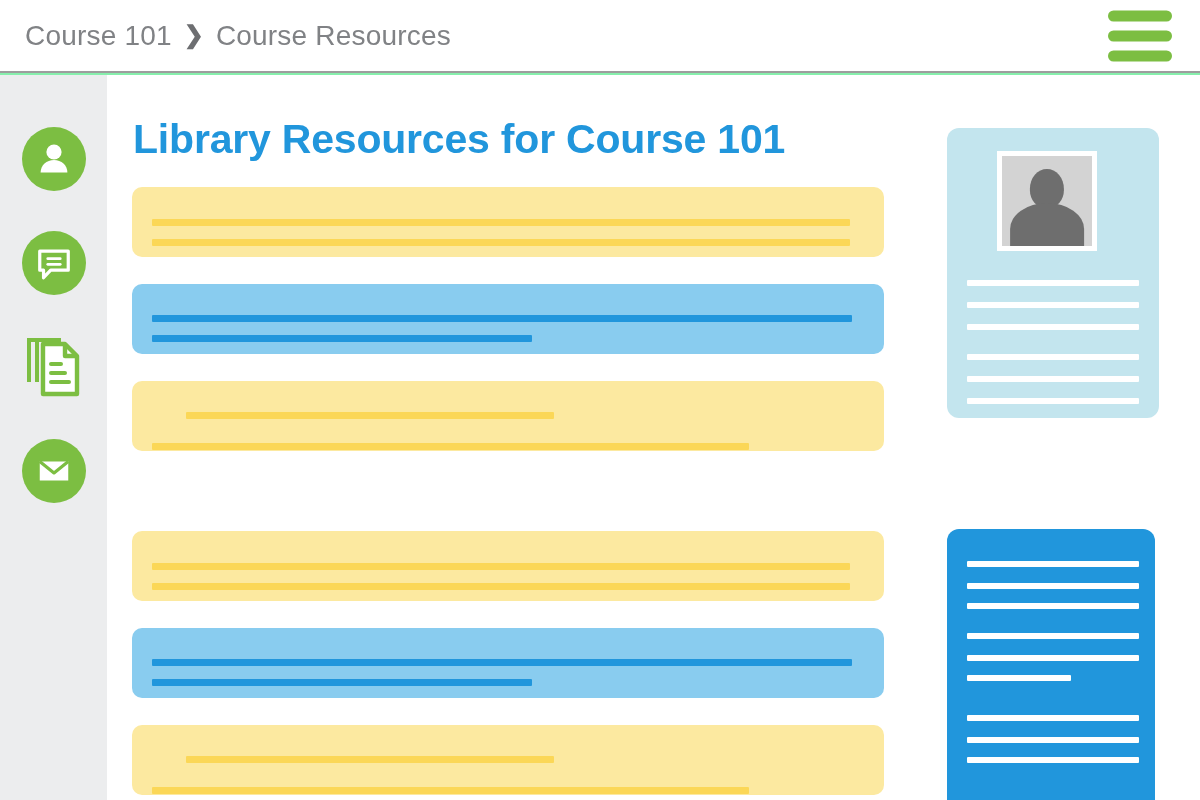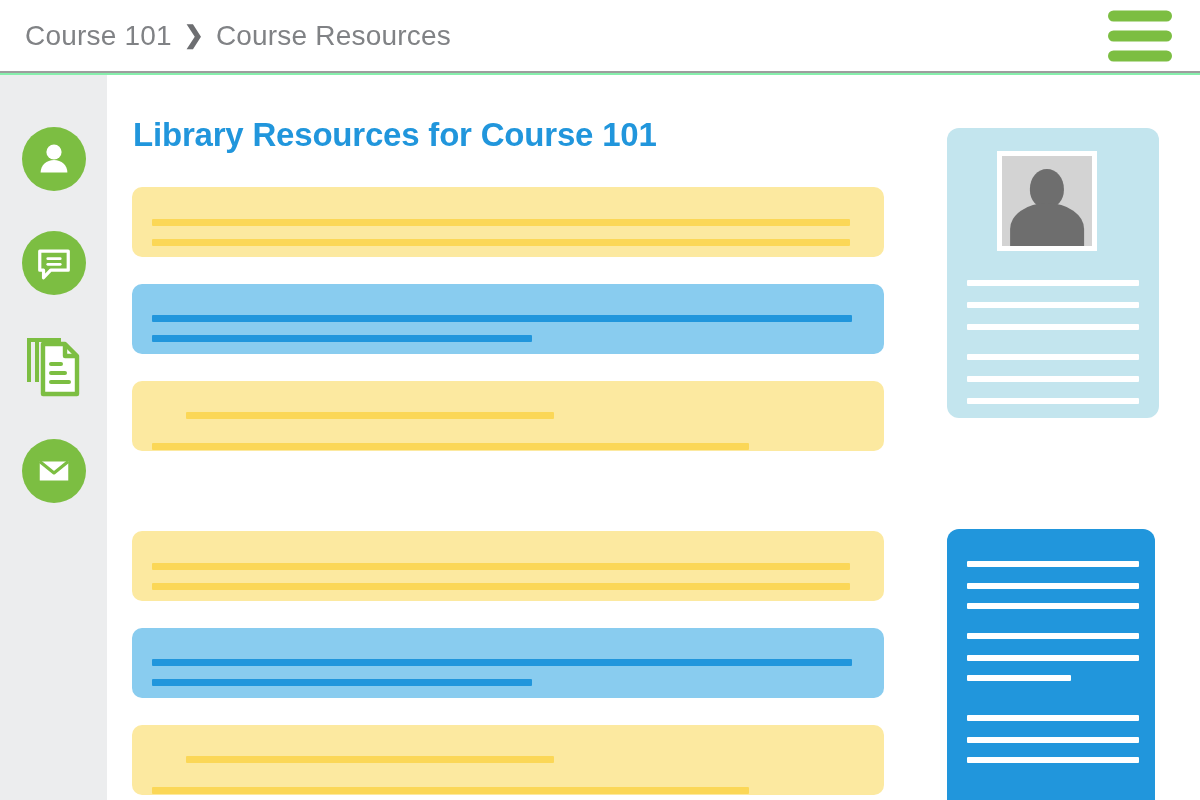--- a/index.html
+++ b/index.html
@@ -116,21 +116,21 @@
     left: 107px;
     width: 1093px;
     height: 725px;
     background: #ffffff;
   }
 
   .page-title {
     position: absolute;
     left: 26px;
     top: 41px;
-    font-size: 33px;
+    font-size: 41px;
     font-weight: bold;
     color: #2196dc;
     letter-spacing: -0.2px;
   }
 
   .content-col {
     position: absolute;
     left: 25px;
     top: 112px;
     width: 752px;

